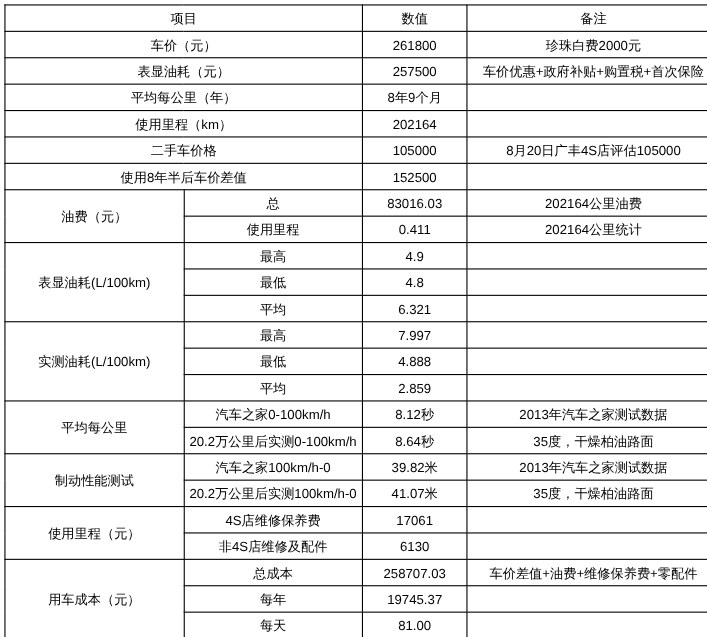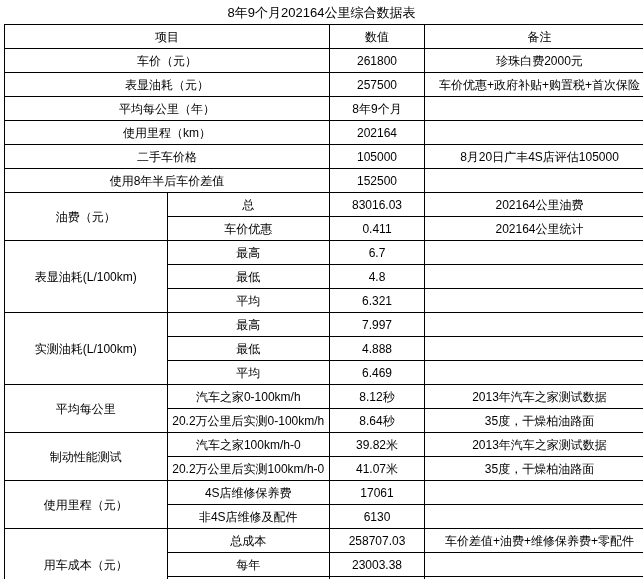--- a/index.html
+++ b/index.html
@@ -50,21 +50,20 @@
   td.col-ab { width: 320px; }
   td.col-c { width: 90px; }
   td.col-d { width: 225px; }
   .hdr td { font-size: 12px; font-family: Liberation Serif, serif; }
 </style>
 </head>
 <body>
 
 <div id="page">
 
-  <div class="doc-title">8年9个月202164公里综合数据表</div>
 
   <table class="data-table">
     <tbody>
       <tr class="hdr">
         <td class="col-ab" colspan="2">项目</td>
         <td class="col-c">数值</td>
         <td class="col-d">备注</td>
       </tr>
 
       <tr>
@@ -98,29 +97,29 @@
         <td class="col-d"></td>
       </tr>
 
       <tr>
         <td class="col-a" rowspan="2">油费（元）</td>
         <td class="col-b">总</td>
         <td class="col-c">83016.03</td>
         <td class="col-d">202164公里油费</td>
       </tr>
       <tr>
-        <td class="col-b">车价优惠</td>
+        <td class="col-b">使用里程</td>
         <td class="col-c">0.411</td>
         <td class="col-d">202164公里统计</td>
       </tr>
 
       <tr>
         <td class="col-a" rowspan="3">表显油耗(L/100km)</td>
         <td class="col-b">最高</td>
-        <td class="col-c">6.7</td>
+        <td class="col-c">4.9</td>
         <td class="col-d"></td>
       </tr>
       <tr>
         <td class="col-b">最低</td>
         <td class="col-c">4.8</td>
         <td class="col-d"></td>
       </tr>
       <tr>
         <td class="col-b">平均</td>
         <td class="col-c">6.321</td>
@@ -133,21 +132,21 @@
         <td class="col-c">7.997</td>
         <td class="col-d"></td>
       </tr>
       <tr>
         <td class="col-b">最低</td>
         <td class="col-c">4.888</td>
         <td class="col-d"></td>
       </tr>
       <tr>
         <td class="col-b">平均</td>
-        <td class="col-c">6.469</td>
+        <td class="col-c">2.859</td>
         <td class="col-d"></td>
       </tr>
 
       <tr>
         <td class="col-a" rowspan="2">平均每公里</td>
         <td class="col-b">汽车之家0-100km/h</td>
         <td class="col-c">8.12秒</td>
         <td class="col-d">2013年汽车之家测试数据</td>
       </tr>
       <tr>
@@ -181,21 +180,21 @@
       </tr>
 
       <tr>
         <td class="col-a" rowspan="3">用车成本（元）</td>
         <td class="col-b">总成本</td>
         <td class="col-c">258707.03</td>
         <td class="col-d">车价差值+油费+维修保养费+零配件</td>
       </tr>
       <tr>
         <td class="col-b">每年</td>
-        <td class="col-c">23003.38</td>
+        <td class="col-c">19745.37</td>
         <td class="col-d"></td>
       </tr>
       <tr>
         <td class="col-b">每天</td>
         <td class="col-c">81.00</td>
         <td class="col-d"></td>
       </tr>
     </tbody>
   </table>
 

